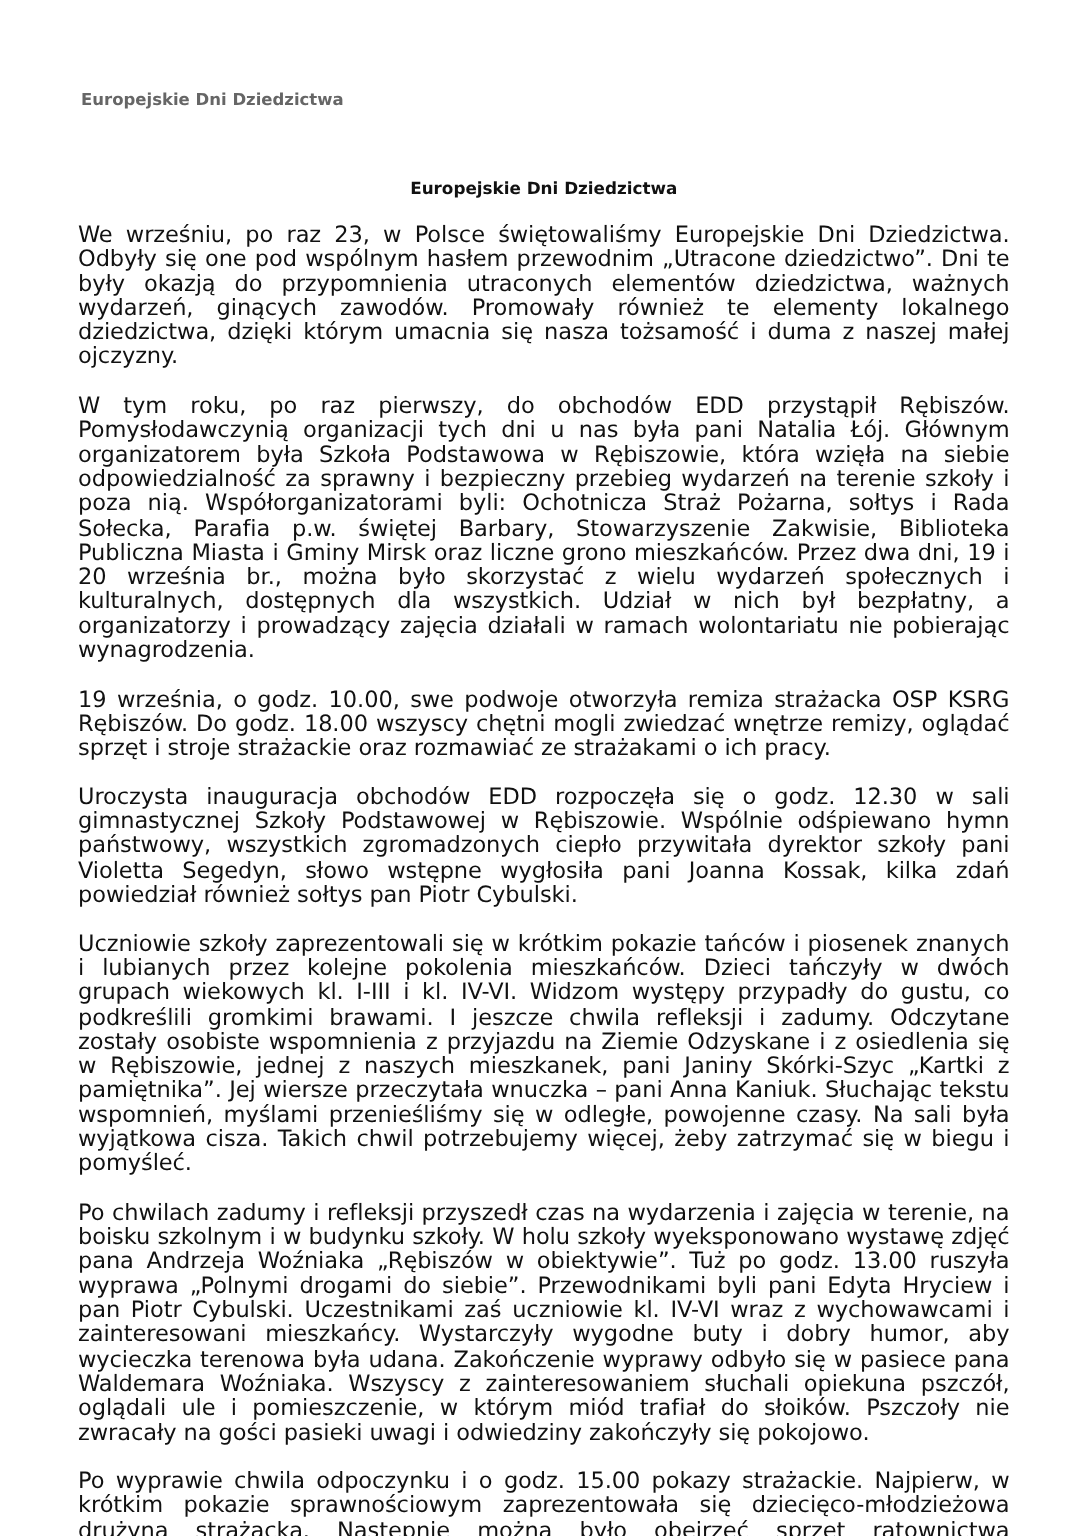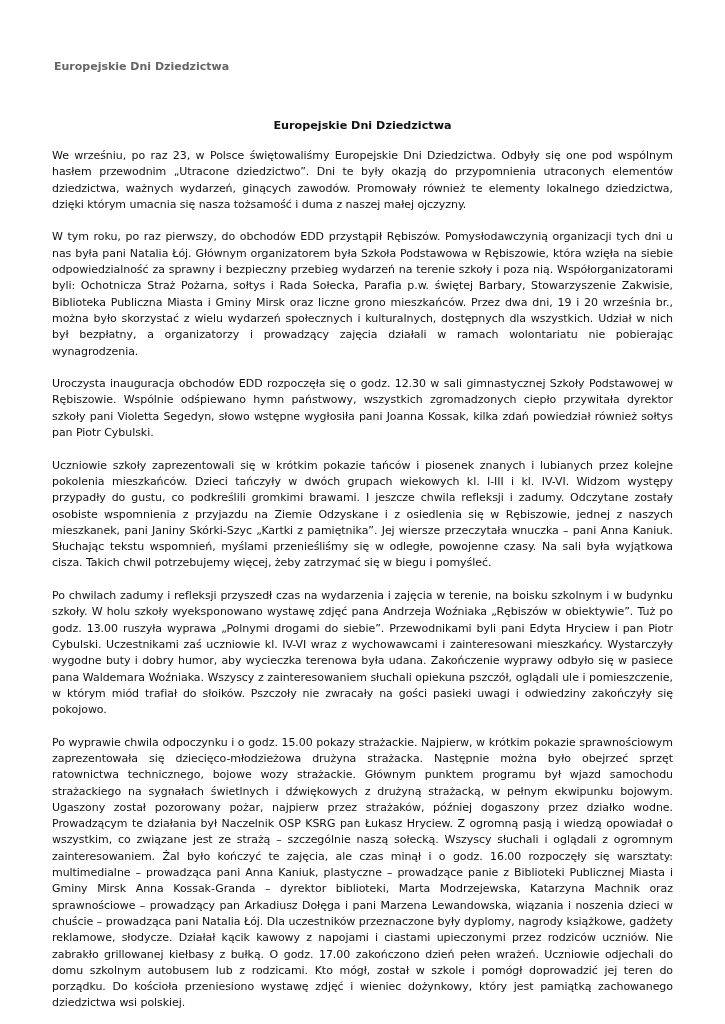--- a/index.html
+++ b/index.html
@@ -36,33 +36,34 @@
       margin: 0;
     }
     .article {
       position: absolute;
       left: 52px;
       top: 148px;
       width: 621px;
     }
     .article p {
       margin: 0 0 16.3px 0;
-      font-size: 11px;
+      font-size: 15px;
       line-height: 16.3px;
       text-align: justify;
       letter-spacing: -0.05px;
     }
   </style>
 </head>
 <body>
 
 <h2 class="page-header">Europejskie Dni Dziedzictwa</h2>
 
 <h1 class="doc-title">Europejskie Dni Dziedzictwa</h1>
 
 <div class="article">
   <p>We wrześniu, po raz 23, w Polsce świętowaliśmy Europejskie Dni Dziedzictwa. Odbyły się one pod wspólnym hasłem przewodnim „Utracone dziedzictwo”. Dni te były okazją do przypomnienia utraconych elementów dziedzictwa, ważnych wydarzeń, ginących zawodów. Promowały również te elementy lokalnego dziedzictwa, dzięki którym umacnia się nasza tożsamość i duma z naszej małej ojczyzny.</p>
   <p>W tym roku, po raz pierwszy, do obchodów EDD przystąpił Rębiszów. Pomysłodawczynią organizacji tych dni u nas była pani Natalia Łój. Głównym organizatorem była Szkoła Podstawowa w Rębiszowie, która wzięła na siebie odpowiedzialność za sprawny i bezpieczny przebieg wydarzeń na terenie szkoły i poza nią. Współorganizatorami byli: Ochotnicza Straż Pożarna, sołtys i Rada Sołecka, Parafia p.w. świętej Barbary, Stowarzyszenie Zakwisie, Biblioteka Publiczna Miasta i Gminy Mirsk oraz liczne grono mieszkańców. Przez dwa dni, 19 i 20 września br., można było skorzystać z wielu wydarzeń społecznych i kulturalnych, dostępnych dla wszystkich. Udział w nich był bezpłatny, a organizatorzy i prowadzący zajęcia działali w ramach wolontariatu nie pobierając wynagrodzenia.</p>
+  <p>19 września, o godz. 10.00, swe podwoje otworzyła remiza strażacka OSP KSRG Rębiszów. Do godz. 18.00 wszyscy chętni mogli zwiedzać wnętrze remizy, oglądać sprzęt i stroje strażackie oraz rozmawiać ze strażakami o ich pracy.</p>
   <p>Uroczysta inauguracja obchodów EDD rozpoczęła się o godz. 12.30 w sali gimnastycznej Szkoły Podstawowej w Rębiszowie. Wspólnie odśpiewano hymn państwowy, wszystkich zgromadzonych ciepło przywitała dyrektor szkoły pani Violetta Segedyn, słowo wstępne wygłosiła pani Joanna Kossak, kilka zdań powiedział również sołtys pan Piotr Cybulski.</p>
   <p>Uczniowie szkoły zaprezentowali się w krótkim pokazie tańców i piosenek znanych i lubianych przez kolejne pokolenia mieszkańców. Dzieci tańczyły w dwóch grupach wiekowych kl. I-III i kl. IV-VI. Widzom występy przypadły do gustu, co podkreślili  gromkimi brawami. I jeszcze chwila refleksji i zadumy. Odczytane zostały osobiste wspomnienia z przyjazdu na Ziemie Odzyskane i z osiedlenia się w Rębiszowie, jednej z naszych mieszkanek, pani Janiny Skórki-Szyc „Kartki z pamiętnika”. Jej wiersze przeczytała wnuczka – pani Anna Kaniuk. Słuchając tekstu wspomnień, myślami przenieśliśmy się w odległe, powojenne czasy. Na sali była wyjątkowa cisza. Takich chwil potrzebujemy więcej, żeby zatrzymać się w biegu i pomyśleć.</p>
   <p>Po chwilach zadumy i refleksji przyszedł czas na wydarzenia i zajęcia w terenie, na boisku szkolnym i w budynku szkoły. W holu szkoły wyeksponowano wystawę zdjęć pana Andrzeja Woźniaka „Rębiszów w obiektywie”. Tuż po godz. 13.00 ruszyła wyprawa „Polnymi drogami do siebie”. Przewodnikami byli pani Edyta Hryciew i pan Piotr Cybulski. Uczestnikami zaś uczniowie kl. IV-VI wraz z wychowawcami i zainteresowani mieszkańcy. Wystarczyły wygodne buty i dobry humor, aby wycieczka terenowa była udana. Zakończenie wyprawy odbyło się w pasiece pana Waldemara Woźniaka. Wszyscy z zainteresowaniem słuchali opiekuna pszczół, oglądali ule i pomieszczenie, w którym miód trafiał do słoików. Pszczoły nie zwracały na gości pasieki uwagi i odwiedziny zakończyły się pokojowo.</p>
   <p>Po wyprawie chwila odpoczynku i o godz. 15.00 pokazy strażackie. Najpierw, w krótkim pokazie sprawnościowym zaprezentowała się dziecięco-młodzieżowa drużyna strażacka. Następnie można było obejrzeć sprzęt ratownictwa technicznego, bojowe wozy strażackie. Głównym punktem programu był wjazd samochodu strażackiego na sygnałach świetlnych i dźwiękowych z drużyną strażacką, w pełnym ekwipunku bojowym. Ugaszony został pozorowany pożar, najpierw przez strażaków, później dogaszony przez działko wodne. Prowadzącym te działania był Naczelnik OSP KSRG pan Łukasz Hryciew. Z ogromną pasją i wiedzą opowiadał o wszystkim, co związane jest ze strażą – szczególnie naszą sołecką. Wszyscy słuchali i oglądali z ogromnym zainteresowaniem. Żal było kończyć te zajęcia, ale czas minął i o godz. 16.00 rozpoczęły się warsztaty: multimedialne – prowadząca pani Anna Kaniuk, plastyczne – prowadzące panie z Biblioteki Publicznej Miasta i Gminy Mirsk Anna Kossak-Granda – dyrektor biblioteki, Marta Modrzejewska, Katarzyna Machnik oraz sprawnościowe – prowadzący pan Arkadiusz Dołęga i pani Marzena Lewandowska, wiązania i noszenia dzieci w chuście – prowadząca pani Natalia Łój. Dla uczestników przeznaczone były dyplomy, nagrody książkowe, gadżety reklamowe, słodycze. Działał kącik kawowy z napojami i ciastami upieczonymi przez rodziców uczniów. Nie zabrakło grillowanej kiełbasy z bułką. O godz. 17.00 zakończono dzień pełen wrażeń. Uczniowie odjechali do domu szkolnym autobusem lub z rodzicami. Kto mógł, został w szkole i pomógł doprowadzić jej teren do porządku. Do kościoła przeniesiono wystawę zdjęć i wieniec dożynkowy, który jest pamiątką zachowanego dziedzictwa wsi polskiej.</p>
 </div>
 
 </body></html>

